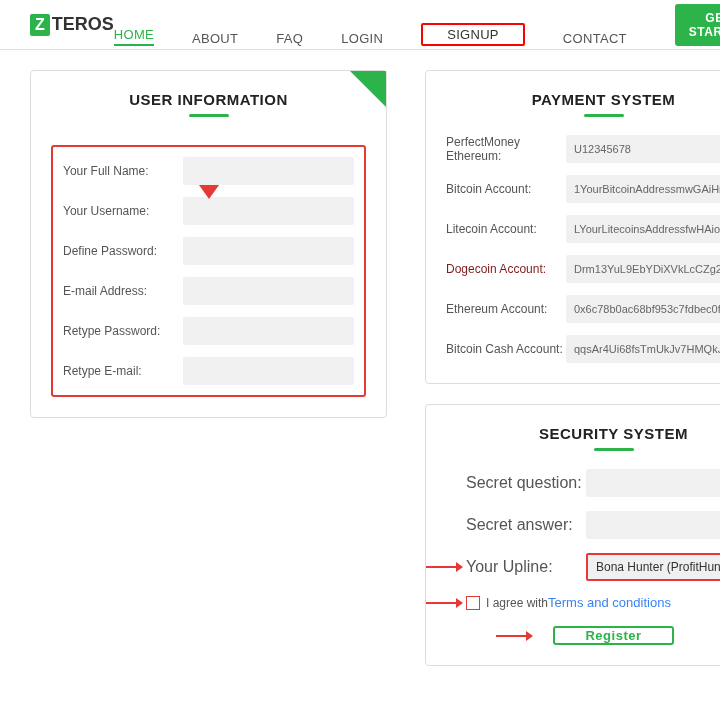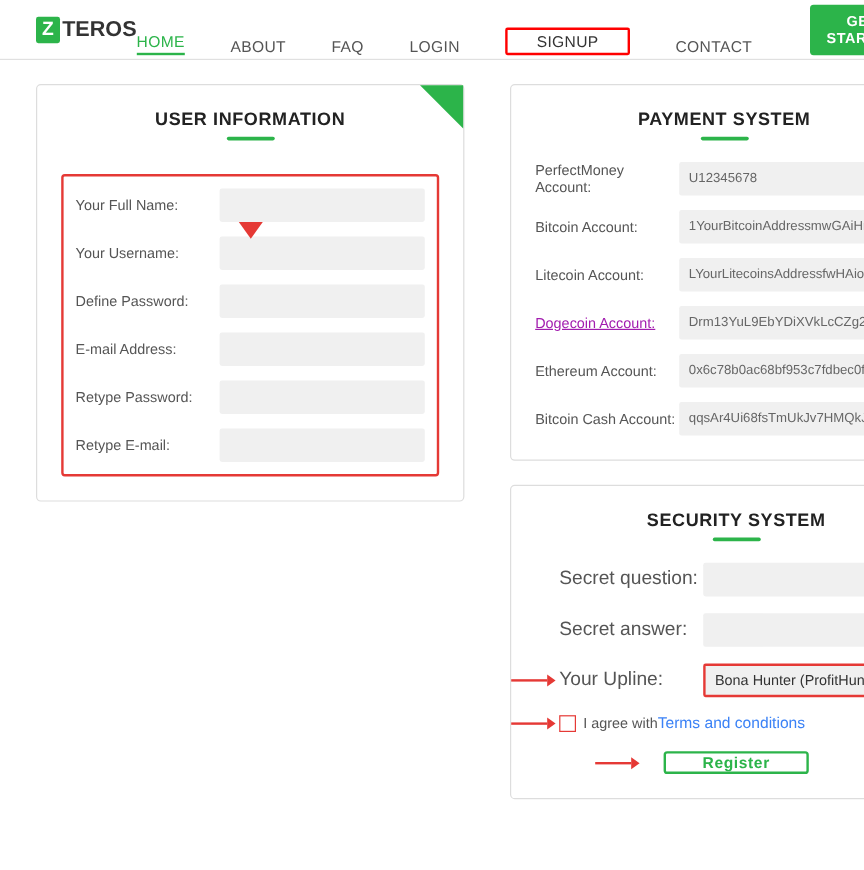--- a/index.html
+++ b/index.html
@@ -158,21 +158,21 @@
       align-items: center;
       margin-bottom: 12px;
     }
     .payment-row:last-child { margin-bottom: 0; }
     .payment-label {
       width: 120px;
       font-size: 12px;
       color: #555;
       flex-shrink: 0;
     }
-    .payment-label.orange { color: #a21caf; text-decoration: underline; }
+    .payment-label.orange { color: #7f1d1d; }
     .payment-input {
       flex: 1;
       height: 28px;
       background: #f0f0f0;
       border: none;
       border-radius: 2px;
       padding: 0 8px;
       font-size: 11px;
       color: #666;
     }
@@ -358,21 +358,21 @@
   </div>
 
   <div class="right-col">
 
     <div class="outer-card">
 
       <div class="card-title">PAYMENT SYSTEM</div>
       <div class="card-underline"></div>
 
       <div class="payment-row">
-        <label class="payment-label">PerfectMoney Account:</label>
+        <label class="payment-label">PerfectMoney Ethereum:</label>
         <input class="payment-input" type="text" value="U12345678" style="">
       </div>
       <div class="payment-row">
         <label class="payment-label">Bitcoin Account:</label>
         <input class="payment-input" type="text" value="1YourBitcoinAddressmwGAiHnxQV" style="">
       </div>
       <div class="payment-row">
         <label class="payment-label">Litecoin Account:</label>
         <input class="payment-input" type="text" value="LYourLitecoinsAddressfwHAionxQT" style="">
       </div>

